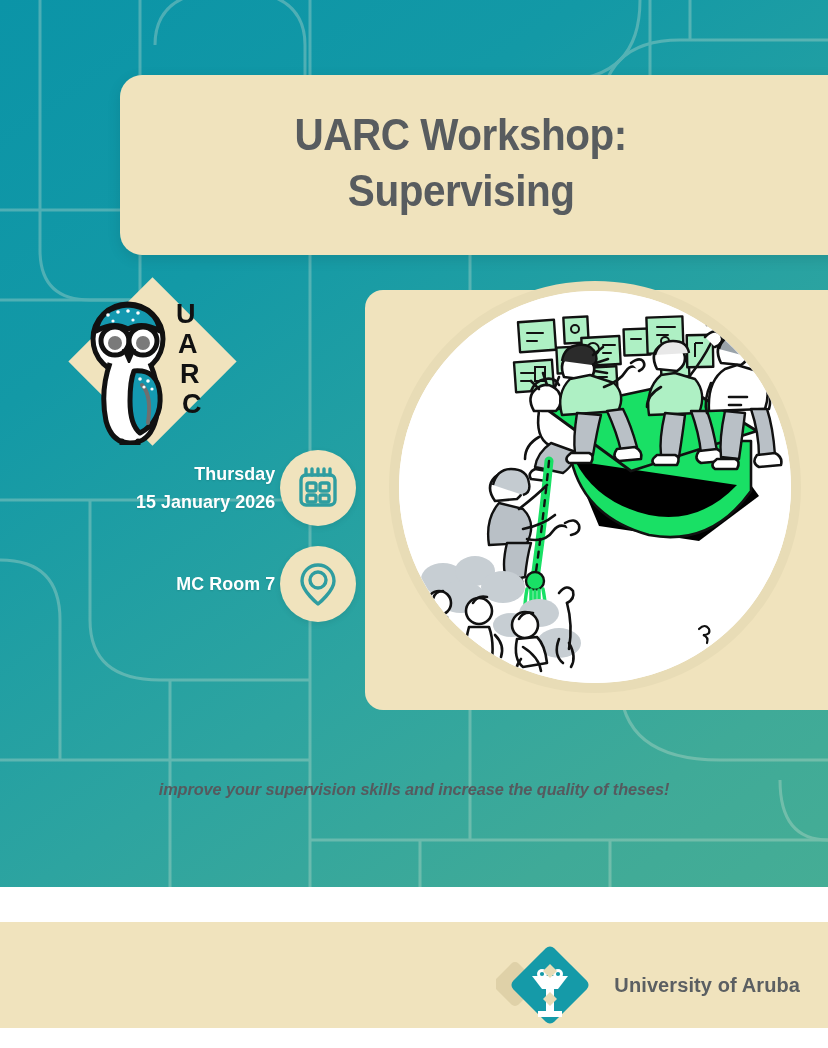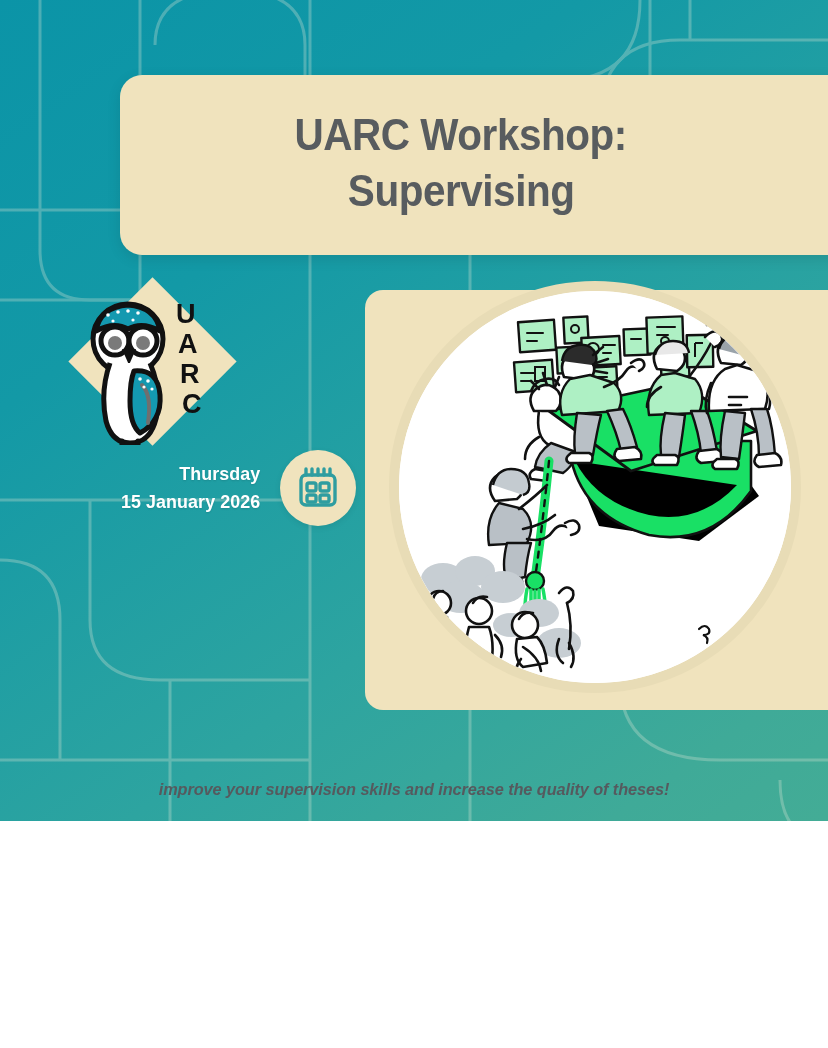--- a/index.html
+++ b/index.html
@@ -13,21 +13,21 @@
     position: relative;
     overflow: hidden;
     font-family: "Liberation Sans", sans-serif;
   }
 
   
   #poster {
     position: absolute;
     inset: 0;
     width: 828px;
-    height: 821px;
+    height: 1028px;
     background: #ffffff;
     overflow: hidden;
   }
 
   
   .bg-teal {
     position: absolute;
     left: 0; top: 0;
     width: 828px;
     height: 887px;
@@ -108,21 +108,21 @@
     left: 0px;
     top: 440px;
     width: 356px;
   }
   .info-row {
     position: relative;
     height: 96px;
     display: flex;
     align-items: center;
     justify-content: flex-end;
-    gap: 20px;
+    gap: 5px;
   }
   .info-text {
     color: #ffffff;
     font-size: 19px;
     font-weight: 700;
     text-align: right;
     line-height: 1.5;
     letter-spacing: 0.1px;
     transform: scaleX(0.94);
     transform-origin: right center;
@@ -520,20 +520,31 @@
             <rect x="13" y="19" width="9" height="8" rx="2"></rect>
             <rect x="26" y="19" width="9" height="8" rx="2"></rect>
             <rect x="13" y="31" width="9" height="7" rx="2"></rect>
             <rect x="26" y="31" width="9" height="7" rx="2"></rect>
           </g>
         </svg>
       </div>
     </div>
 
 
+    <div class="info-row">
+      <div class="info-text">MC Room 7</div>
+      <div class="info-icon">
+        <svg width="48" height="48" viewBox="0 0 48 48" xmlns="http://www.w3.org/2000/svg">
+          <g fill="none" stroke="#2f9da0" stroke-width="3.4" stroke-linejoin="round" stroke-linecap="round">
+            <path d="M24 5 C15 5 8 12 8 21 C8 31 24 44 24 44 C24 44 40 31 40 21 C40 12 33 5 24 5 Z"></path>
+            <circle cx="24" cy="20" r="8"></circle>
+          </g>
+        </svg>
+      </div>
+    </div>
 
   </div>
 
   <div class="tagline">improve your supervision skills and increase the quality of theses!</div>
 
   <div class="white-gap"></div>
 
   <div class="footer">
     <div class="footer-logo">
       <div class="ua-mark">
@@ -553,16 +564,17 @@
           <g fill="#e8dcb6">
             <path d="M54 27 L61 34 L54 41 L47 34 Z"></path>
             <path d="M54 55 L61 62 L54 69 L47 62 Z"></path>
           </g>
           <g fill="#159aa8">
             <circle cx="46" cy="37" r="2.1"></circle>
             <circle cx="62" cy="37" r="2.1"></circle>
           </g>
         </svg>
       </div>
+      <div class="ua-name">University of Aruba</div>
     </div>
   </div>
 
 </div>
 
 </body></html>

